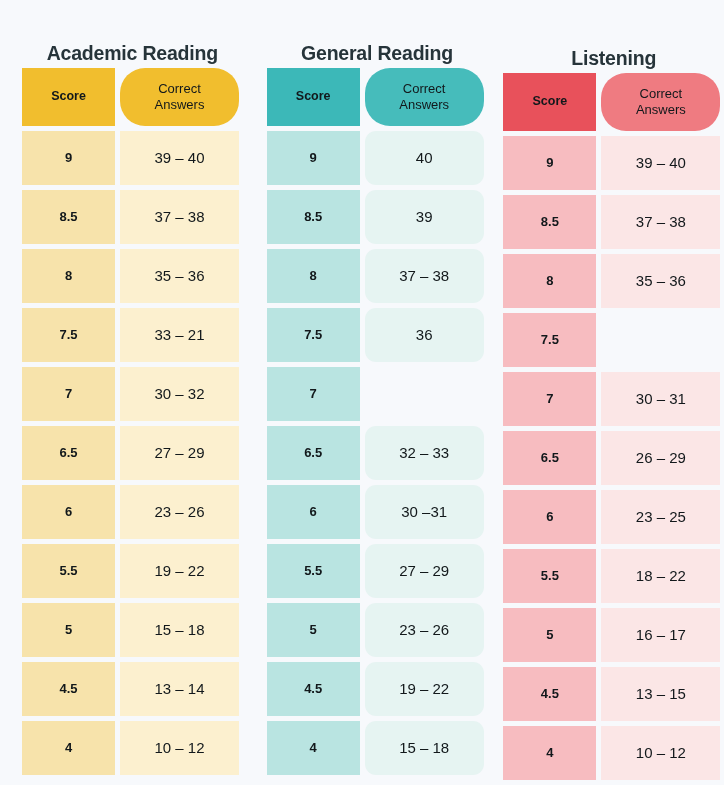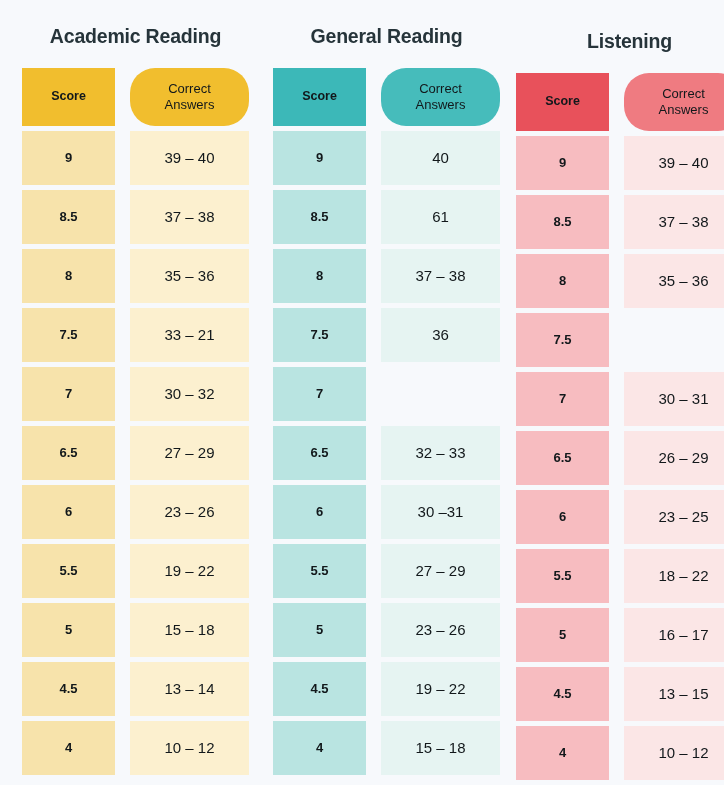--- a/index.html
+++ b/index.html
@@ -37,34 +37,34 @@
   .table-block.tb-3 { margin-left: 16px; justify-content: center; }
 
   .block-title {
     font-size: 19.5px;
     font-weight: 700;
     letter-spacing: -0.2px;
     color: #26343a;
     text-align: center;
     height: 68px;
     line-height: 68px;
-    padding-top: 2px;
+    padding-top: 19px;
     white-space: nowrap;
   }
 
   .grid {
     display: flex;
     flex-direction: column;
     gap: 5px;
   }
 
   .row {
     display: flex;
     flex-direction: row;
-    gap: 15px;
+    gap: 5px;
     height: 54px;
   }
   .row.header-row { height: 58px; }
 
   .cell {
     display: flex;
     align-items: center;
     justify-content: center;
     text-align: center;
     font-size: 13.5px;
@@ -95,21 +95,21 @@
   
   .t-yellow .header-row .score-cell   { background: #f1be2e; }
   .t-yellow .header-row .answers-cell { background: #f1be2e; }
   .t-yellow .body-row  .score-cell    { background: #f7e3ab; }
   .t-yellow .body-row  .answers-cell  { background: #fcf0cf; }
 
   
   .t-teal .header-row .score-cell   { background: #3cb8b8; }
   .t-teal .header-row .answers-cell { background: #46bcbb; }
   .t-teal .body-row  .score-cell    { background: #b9e4e1; }
-  .t-teal .body-row  .answers-cell  { background: #e6f4f2; }
+  .t-teal .body-row  .answers-cell  { background: #e6f4f2; border-radius: 11px; }
 
   
   .t-red .header-row .score-cell   { background: #e8515b; }
   .t-red .header-row .answers-cell { background: #ef7b81; }
   .t-red .body-row  .score-cell    { background: #f7bcc0; }
   .t-red .body-row  .answers-cell  { background: #fbe6e6; }
 
   .hdr-line { display: block; }
 </style>
 </head>
@@ -187,21 +187,21 @@
             <span class="hdr-line">Answers</span>
           </div>
         </div>
       </div>
       <div class="row body-row">
         <div class="cell score-cell">9</div>
         <div class="cell answers-cell">40</div>
       </div>
       <div class="row body-row">
         <div class="cell score-cell">8.5</div>
-        <div class="cell answers-cell">61</div>
+        <div class="cell answers-cell">39</div>
       </div>
       <div class="row body-row">
         <div class="cell score-cell">8</div>
         <div class="cell answers-cell">37 – 38</div>
       </div>
       <div class="row body-row">
         <div class="cell score-cell">7.5</div>
         <div class="cell answers-cell">36</div>
       </div>
       <div class="row body-row">

